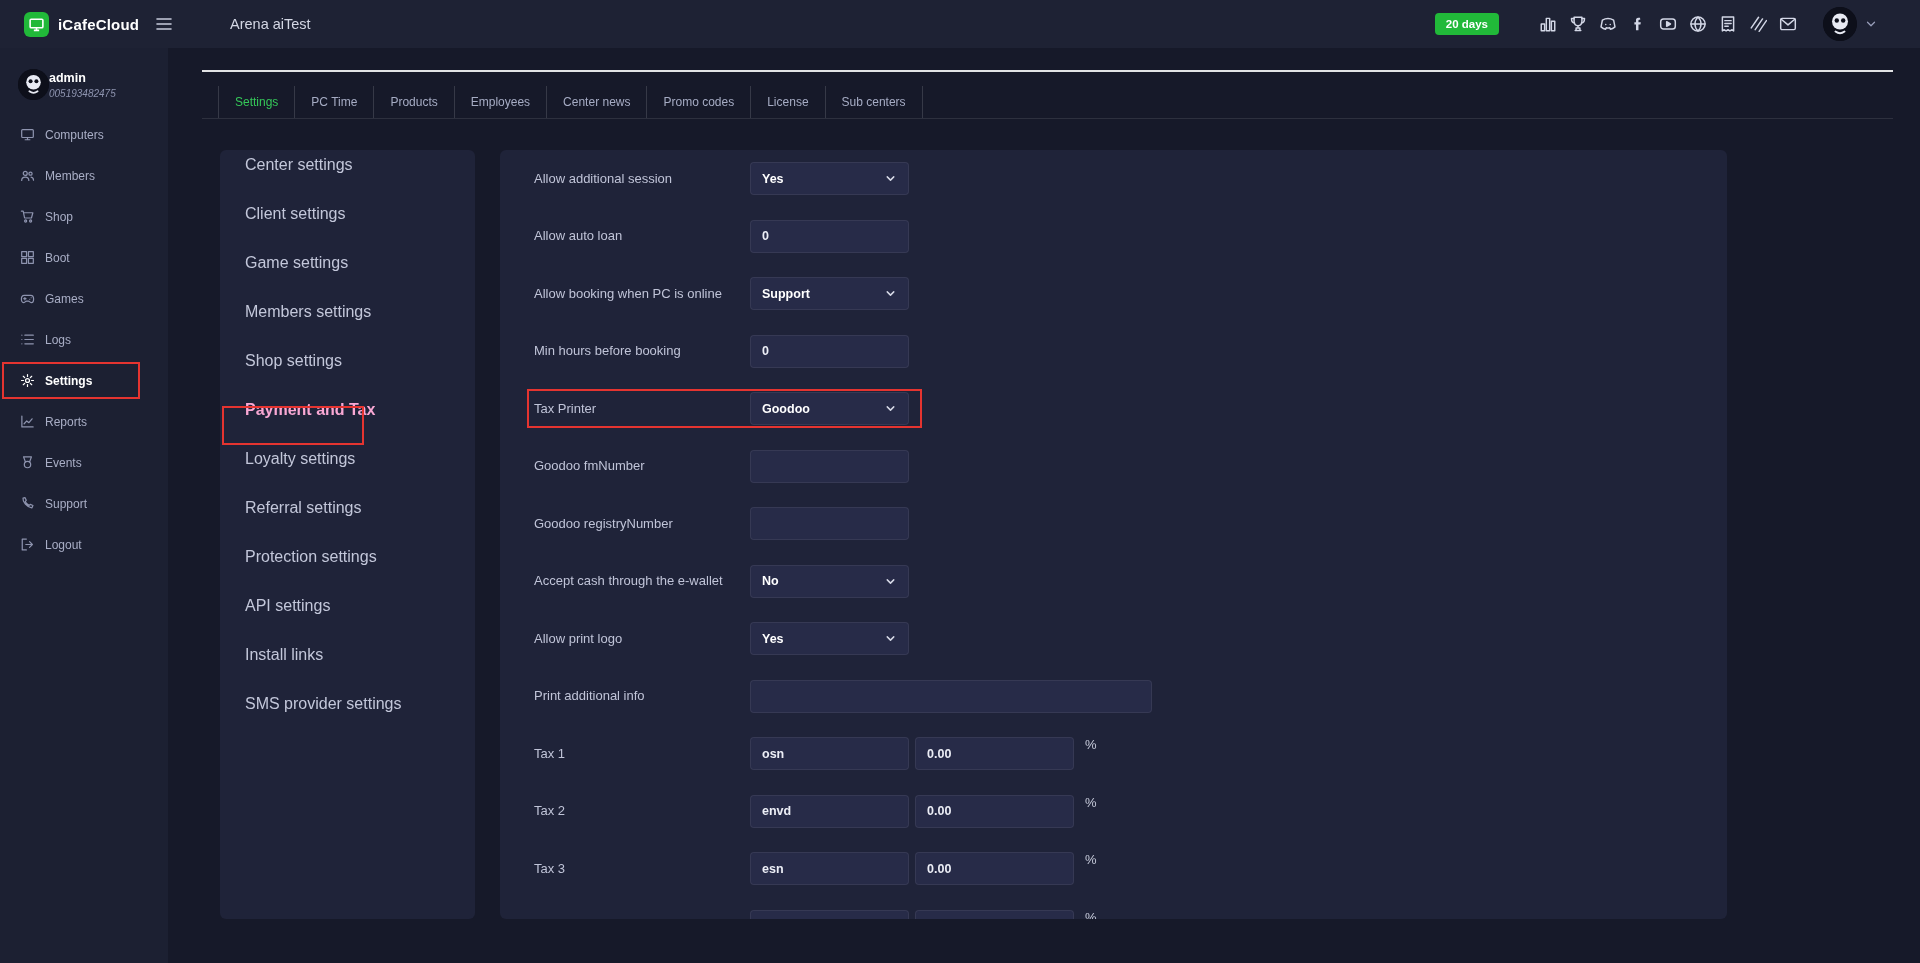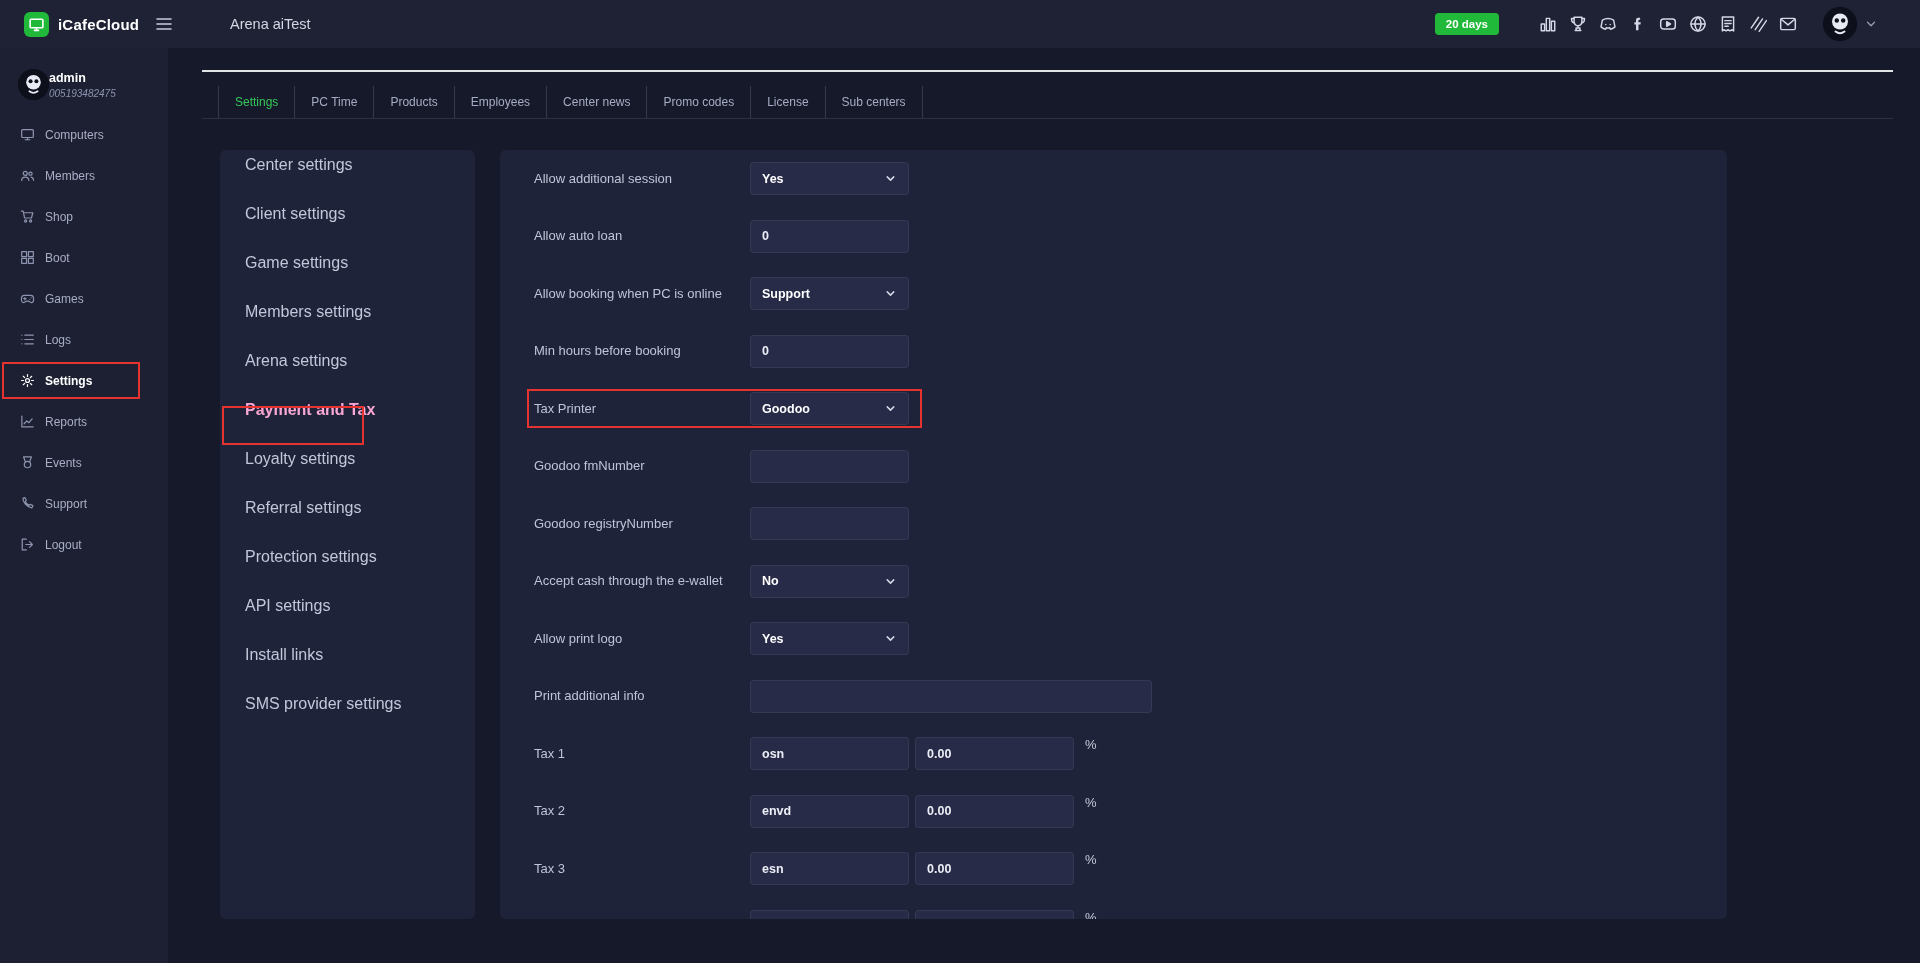--- a/index.html
+++ b/index.html
@@ -309,21 +309,21 @@
       <div class="menu-item">
         <span>Client settings</span>
       </div>
       <div class="menu-item">
         <span>Game settings</span>
       </div>
       <div class="menu-item">
         <span>Members settings</span>
       </div>
       <div class="menu-item">
-        <span>Arena settings</span>
+        <span>Shop settings</span>
       </div>
       <div class="menu-item active">
         <span>Payment and Tax</span>
         <span class="red-box menu-red"></span>
       </div>
       <div class="menu-item">
         <span>Loyalty settings</span>
       </div>
       <div class="menu-item">
         <span>Referral settings</span>

